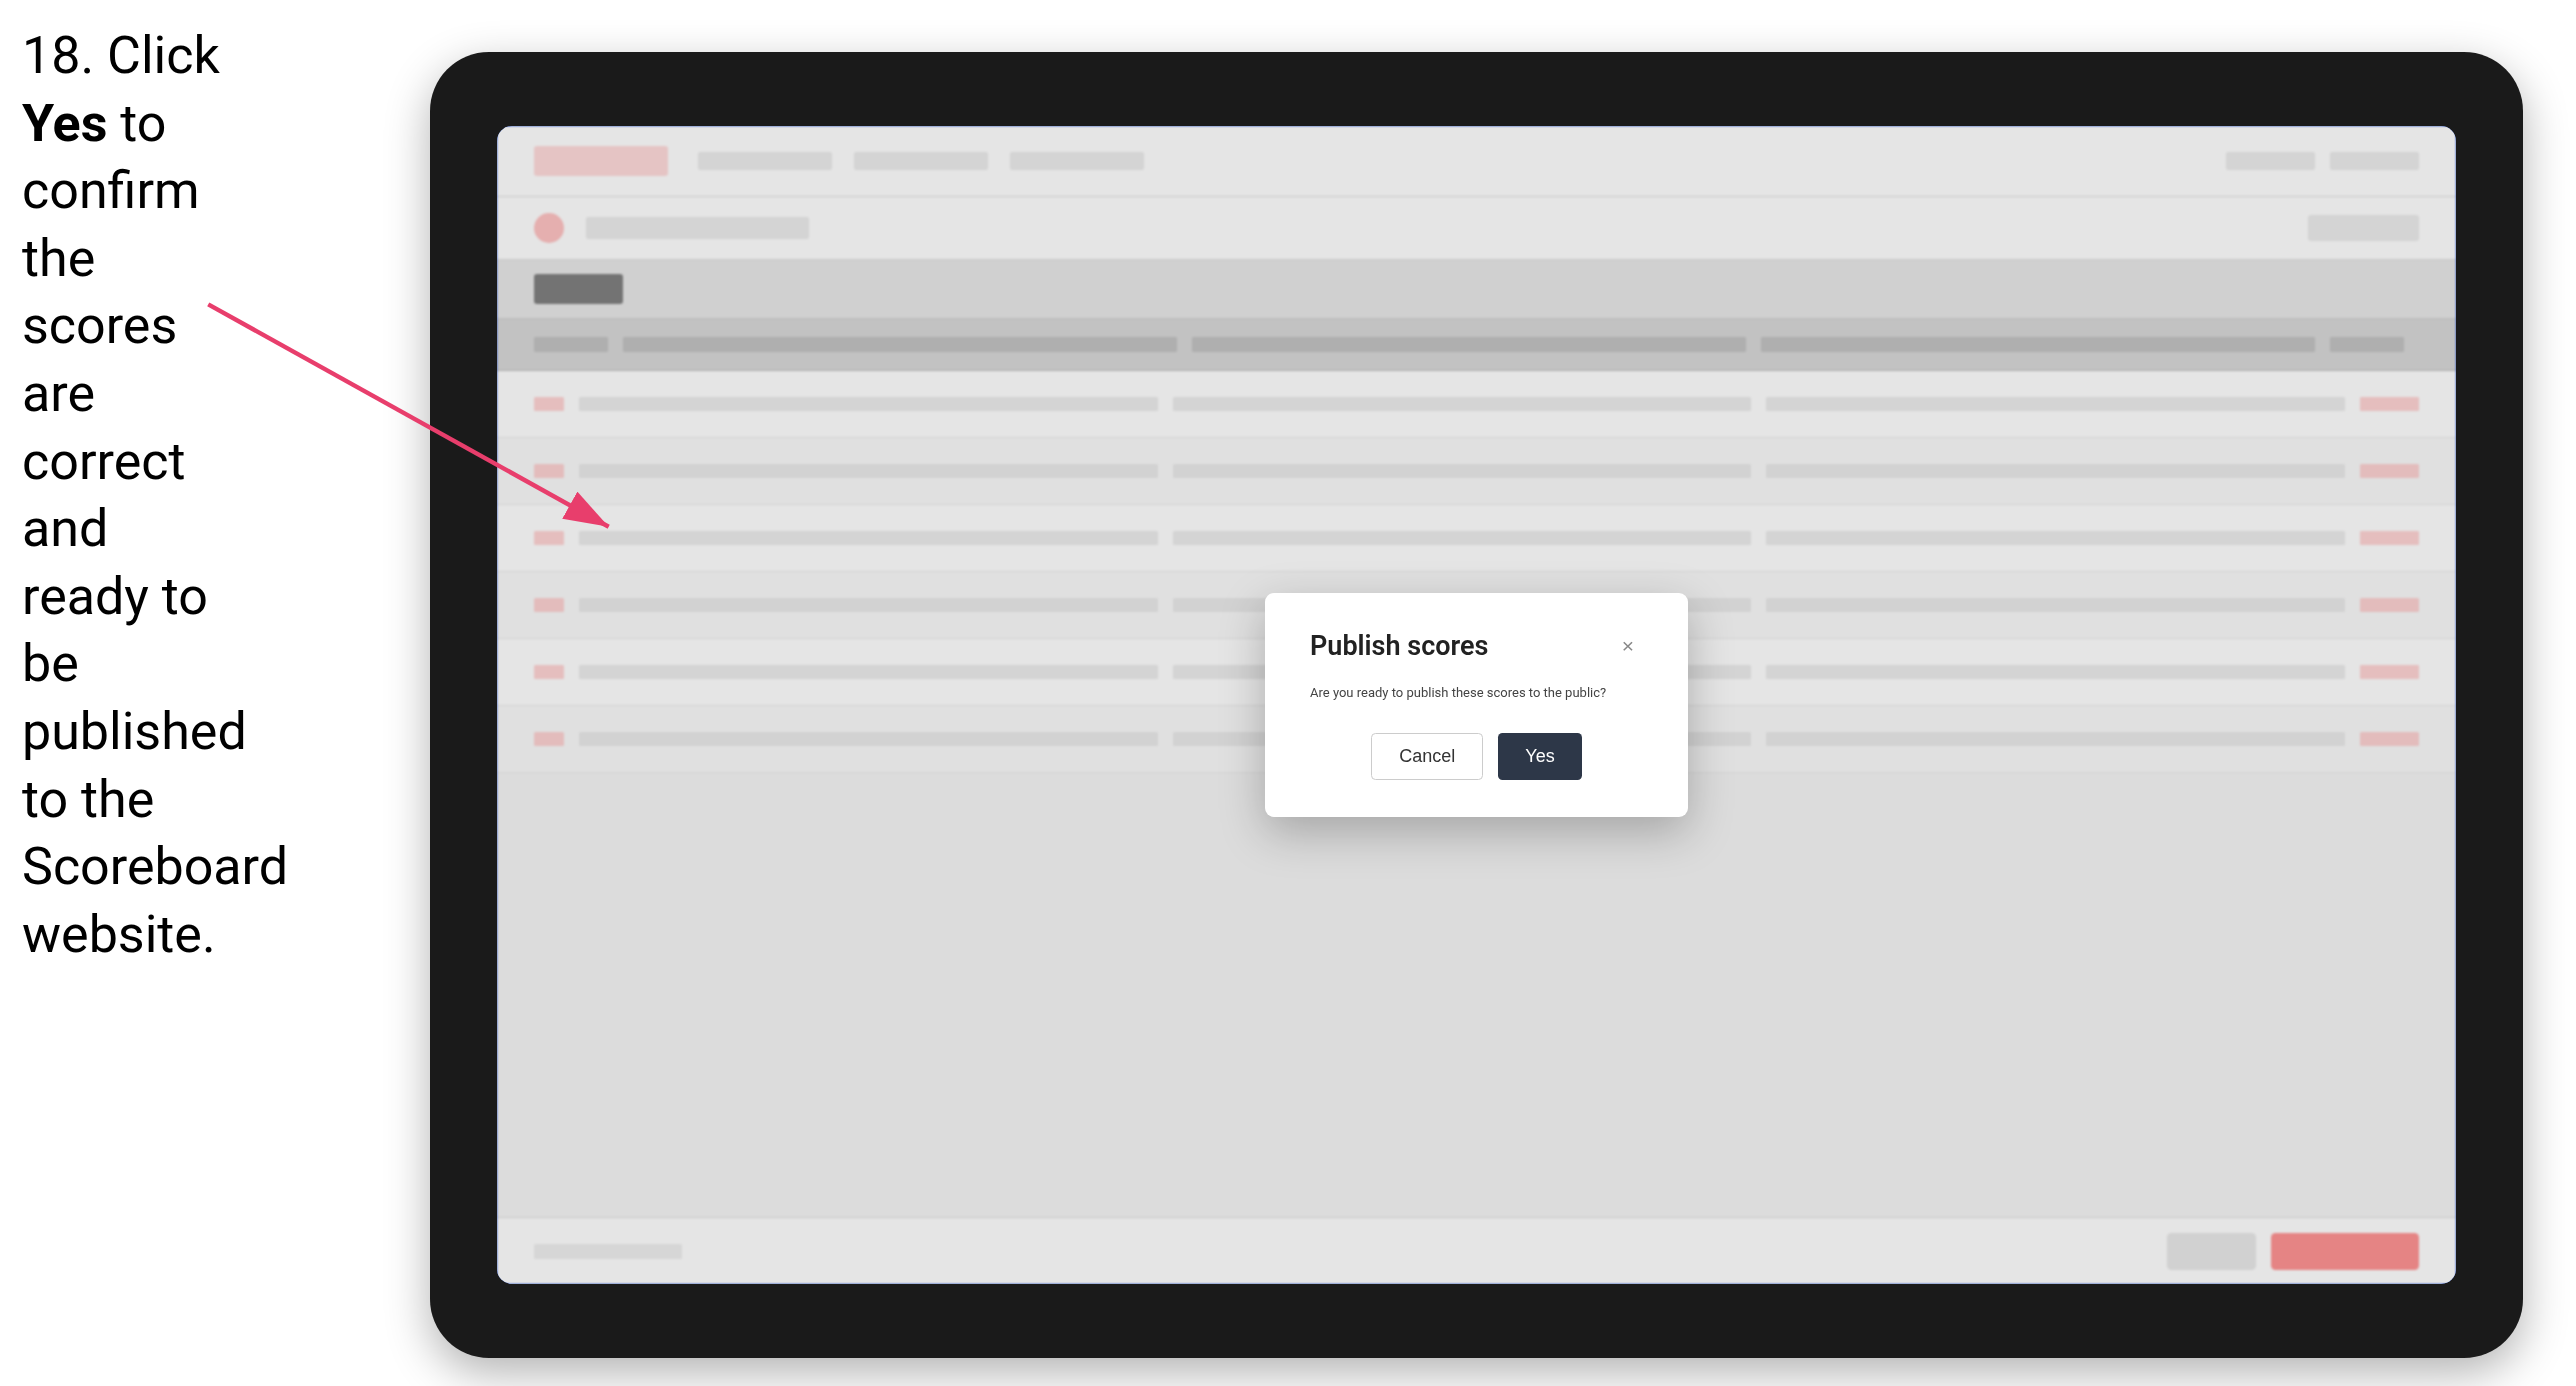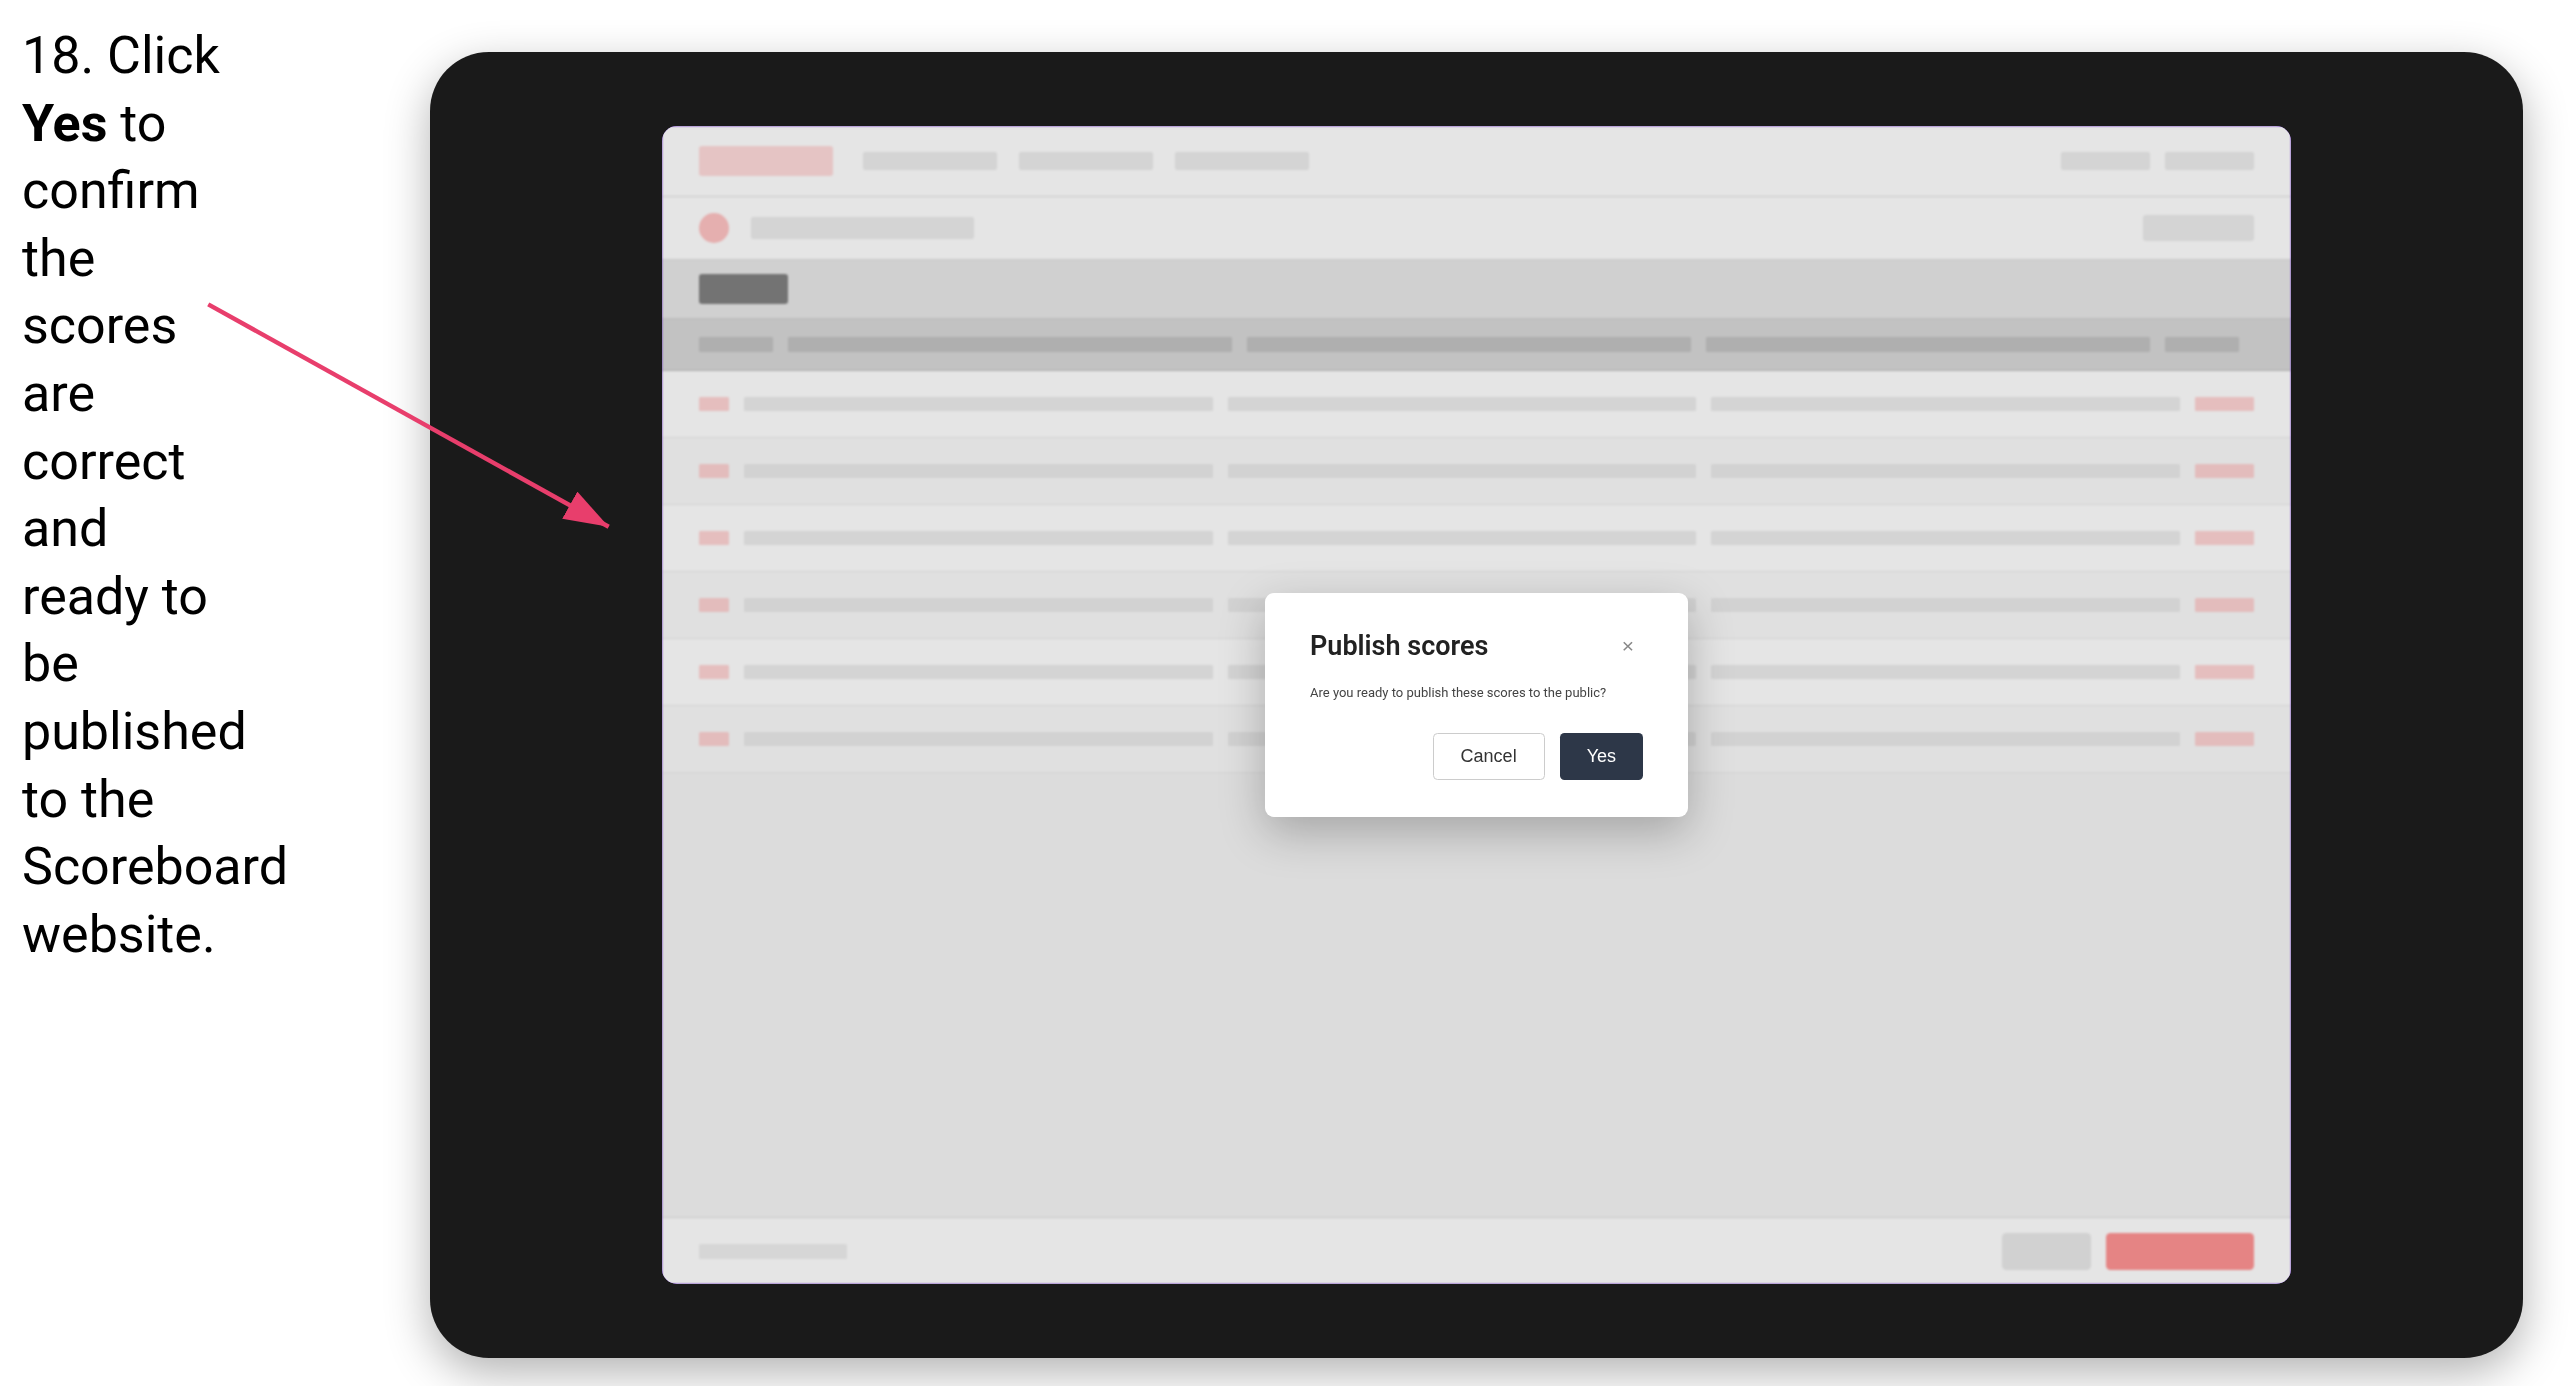--- a/index.html
+++ b/index.html
@@ -37,23 +37,23 @@
       height: 1306px;
       background: #1a1a1a;
       border-radius: 59px;
       box-shadow: 0 15px 45px rgba(0,0,0,0.3);
       display: flex;
       align-items: center;
       justify-content: center;
     }
 
     .tablet-screen {
-      width: 1629px;
+      width: 1959px;
       height: 1158px;
-      background: #6d28d9;
+      background: #1d4ed8;
       border-radius: 15px;
       overflow: hidden;
       position: relative;
     }
 
     
     .app-ui {
       width: 100%;
       height: 100%;
       background: #f5f5f5;
@@ -334,21 +334,21 @@
     }
 
     .modal-message {
       font-size: 13px;
       color: #444;
       line-height: 1.4;
     }
 
     .modal-footer {
       display: flex;
-      justify-content: flex-end;
+      justify-content: center;
       gap: 15px;
     }
 
     .btn-cancel {
       padding: 12px 27px;
       border: 0.7px solid #ccc;
       border-radius: 4.5px;
       background: #fff;
       font-size: 18px;
       color: #333;

